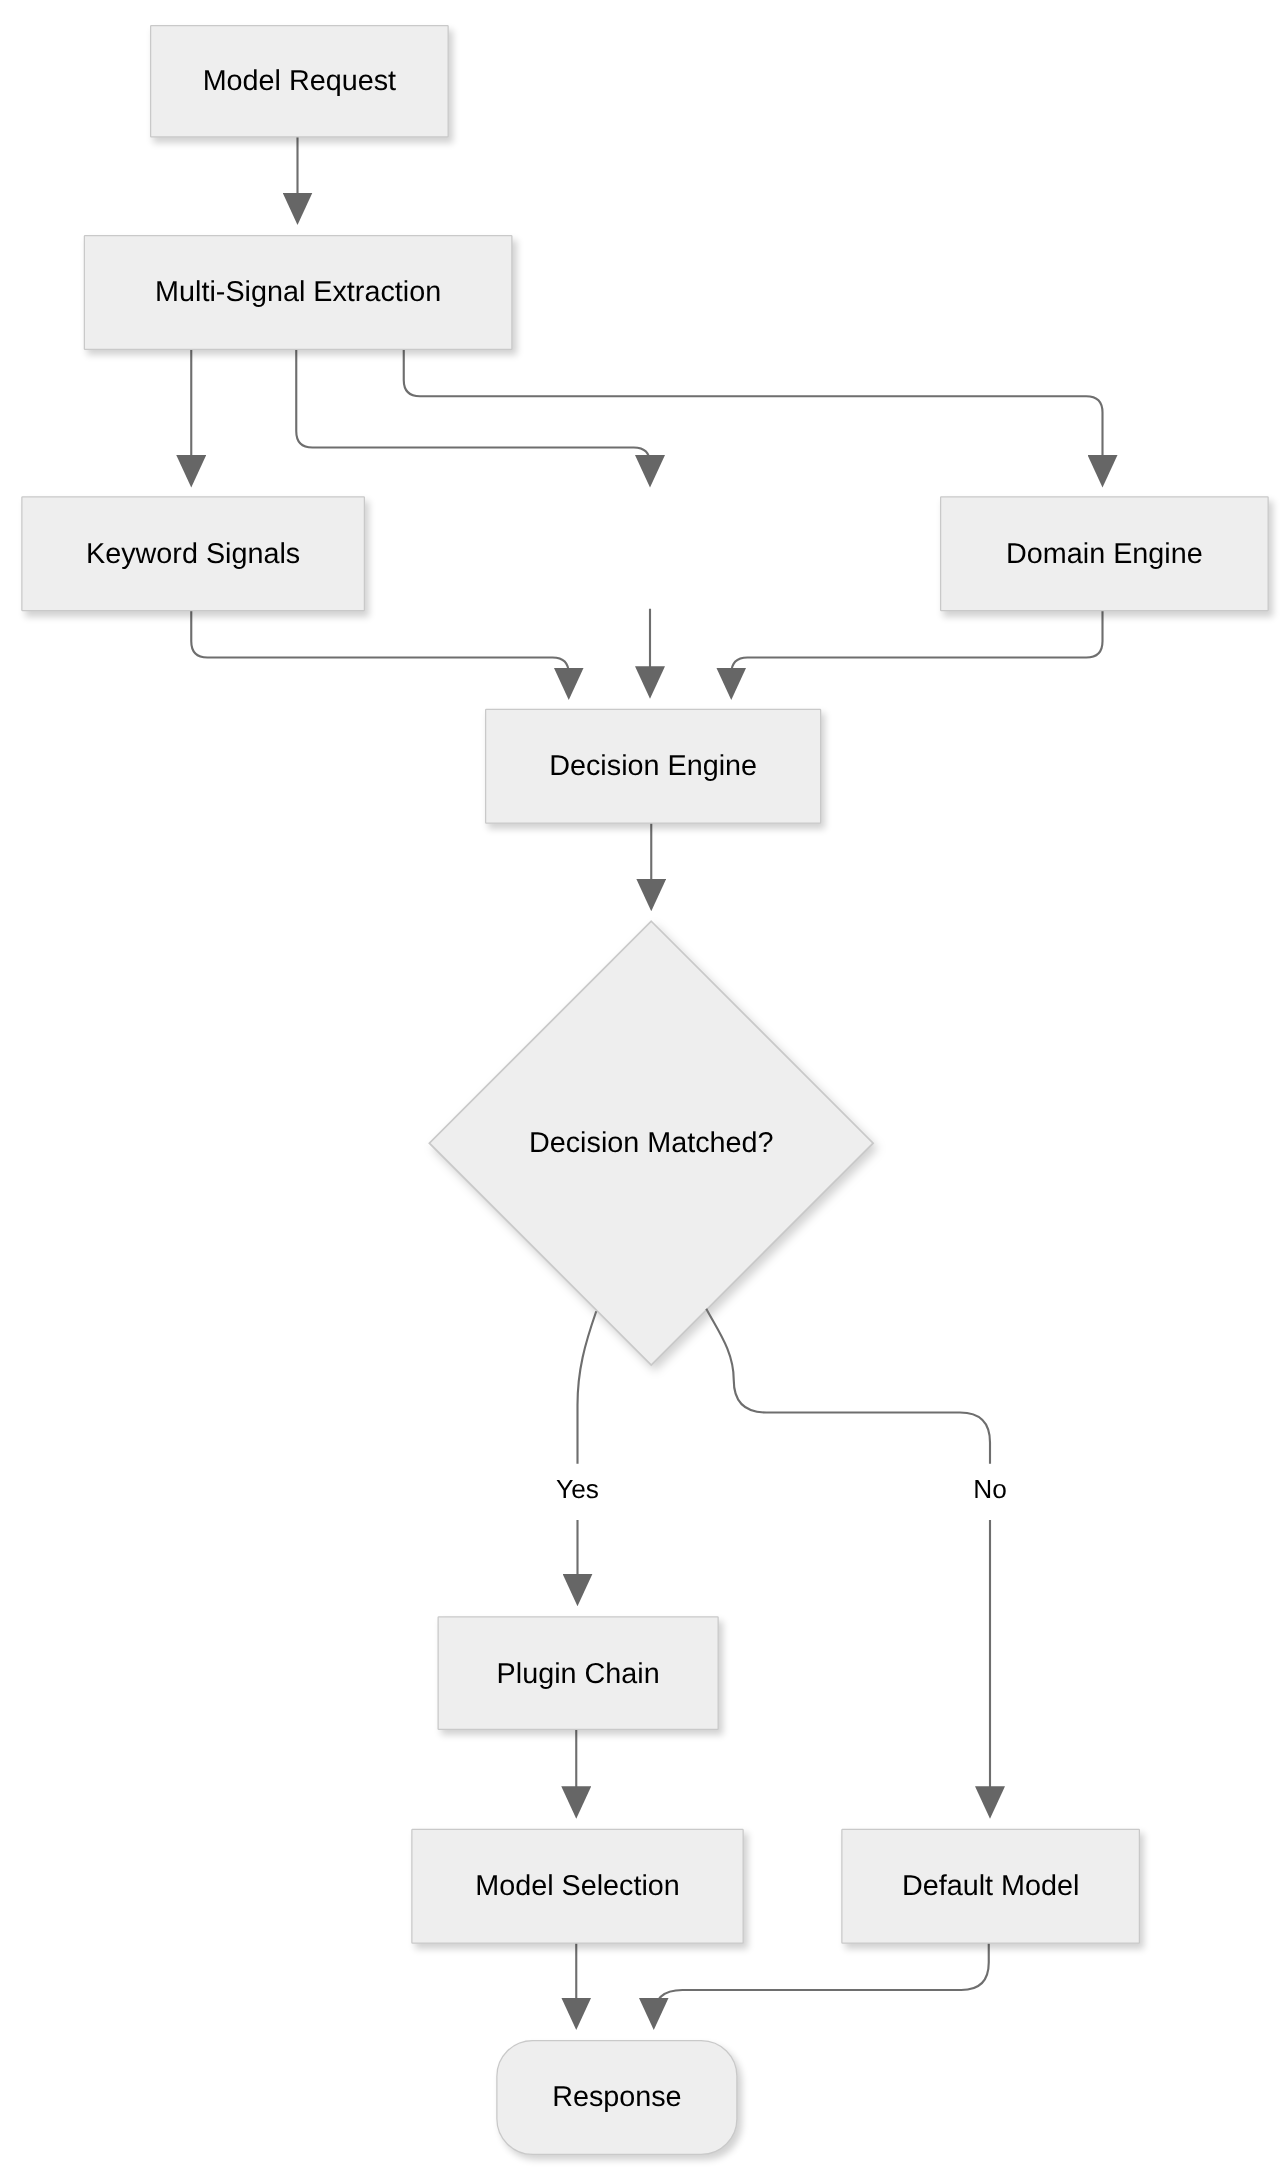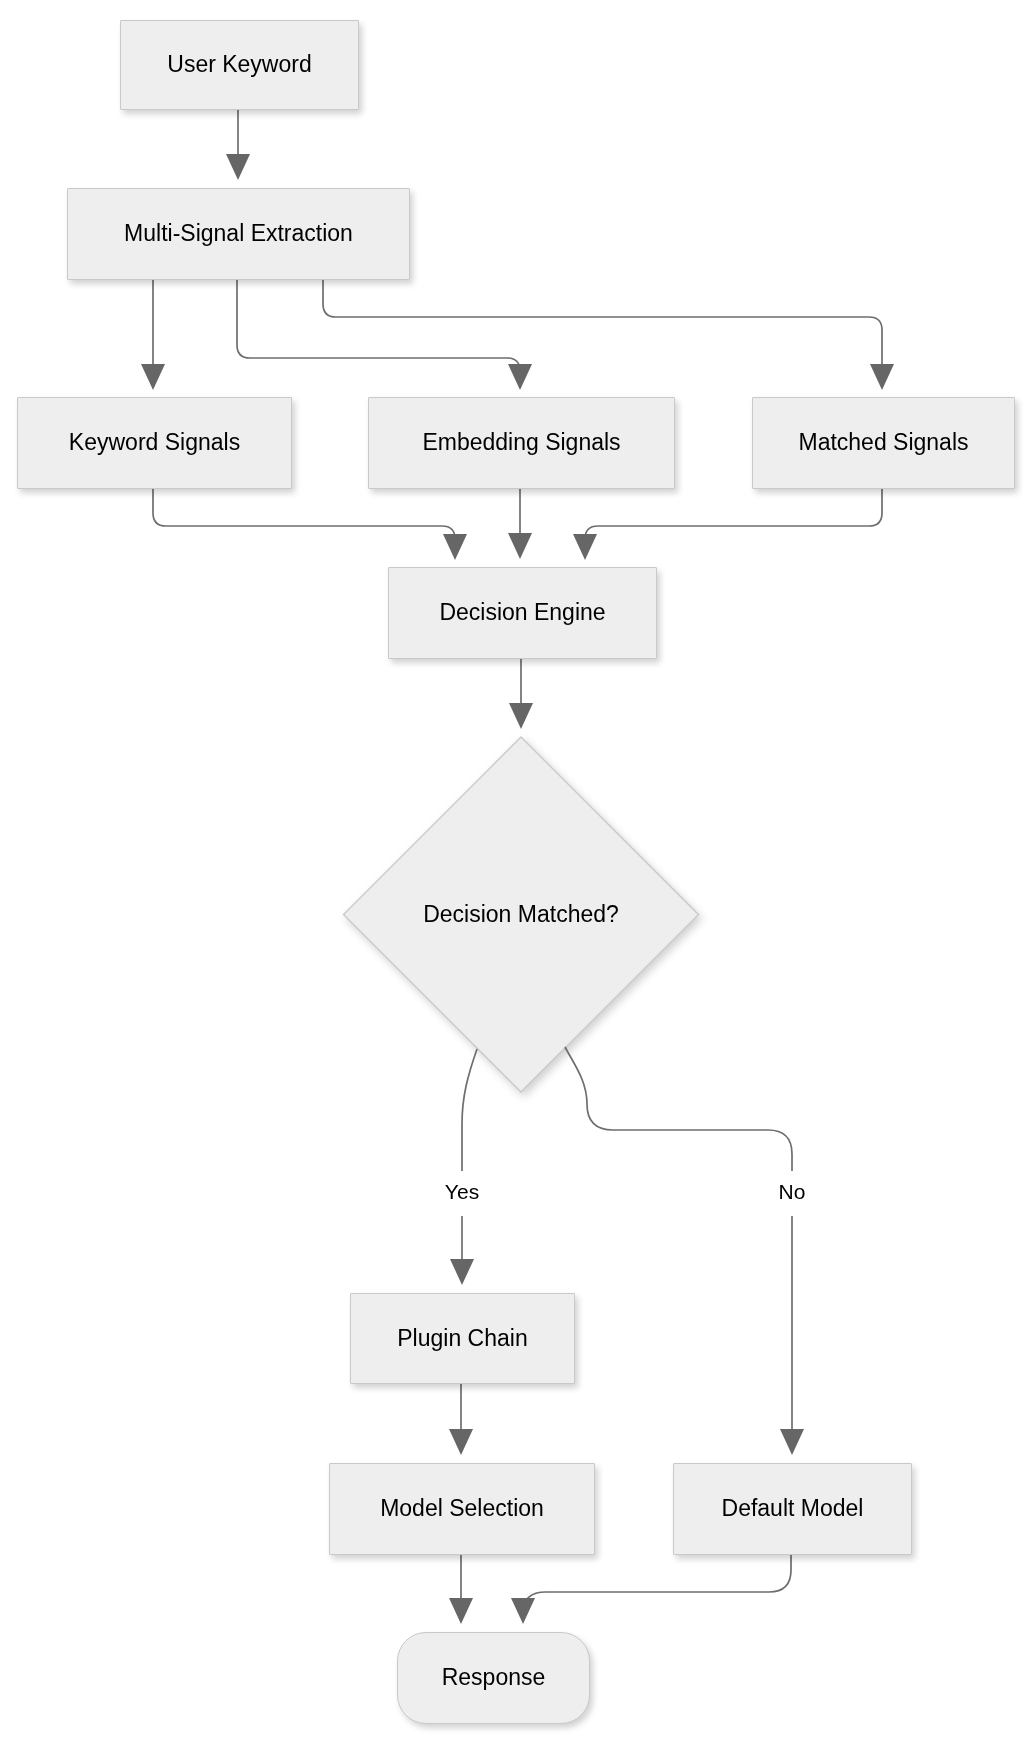--- a/index.html
+++ b/index.html
@@ -99,25 +99,24 @@
 
     <path class="edge" d="M 477 1049 C 468 1075 462 1096 462 1124 L 462 1171"></path>
     <path class="edge" marker-end="url(#arrowhead)" d="M 462 1216 L 462 1279"></path>
     <path class="edge" d="M 565 1047 C 574 1064 587 1081 587 1104 Q 587 1130 613 1130 L 768 1130 Q 792 1130 792 1154 L 792 1171"></path>
     <path class="edge" marker-end="url(#arrowhead)" d="M 792 1216 L 792 1449"></path>
     <path class="edge" marker-end="url(#arrowhead)" d="M 461 1382 L 461 1449"></path>
     <path class="edge" marker-end="url(#arrowhead)" d="M 461 1553 L 461 1618"></path>
     <path class="edge" marker-end="url(#arrowhead)" d="M 791 1553 L 791 1570 Q 791 1592 769 1592 L 546 1592 Q 523 1592 523 1613 L 523 1618"></path>
   </svg>
 
-  <div class="node" id="n-user">User Keyword</div>
+  <div class="node" id="n-user">Model Request</div>
   <div class="node" id="n-multi">Multi-Signal Extraction</div>
   <div class="node" id="n-keyword">Keyword Signals</div>
-  <div class="node" id="n-embedding">Embedding Signals</div>
-  <div class="node" id="n-domain">Matched Signals</div>
+  <div class="node" id="n-domain">Domain Engine</div>
   <div class="node" id="n-decision">Decision Engine</div>
 
   <div class="diamond-label">Decision Matched?</div>
 
   <div class="edge-label" id="lbl-yes">Yes</div>
   <div class="edge-label" id="lbl-no">No</div>
 
   <div class="node" id="n-plugin">Plugin Chain</div>
   <div class="node" id="n-model">Model Selection</div>
   <div class="node" id="n-default">Default Model</div>

